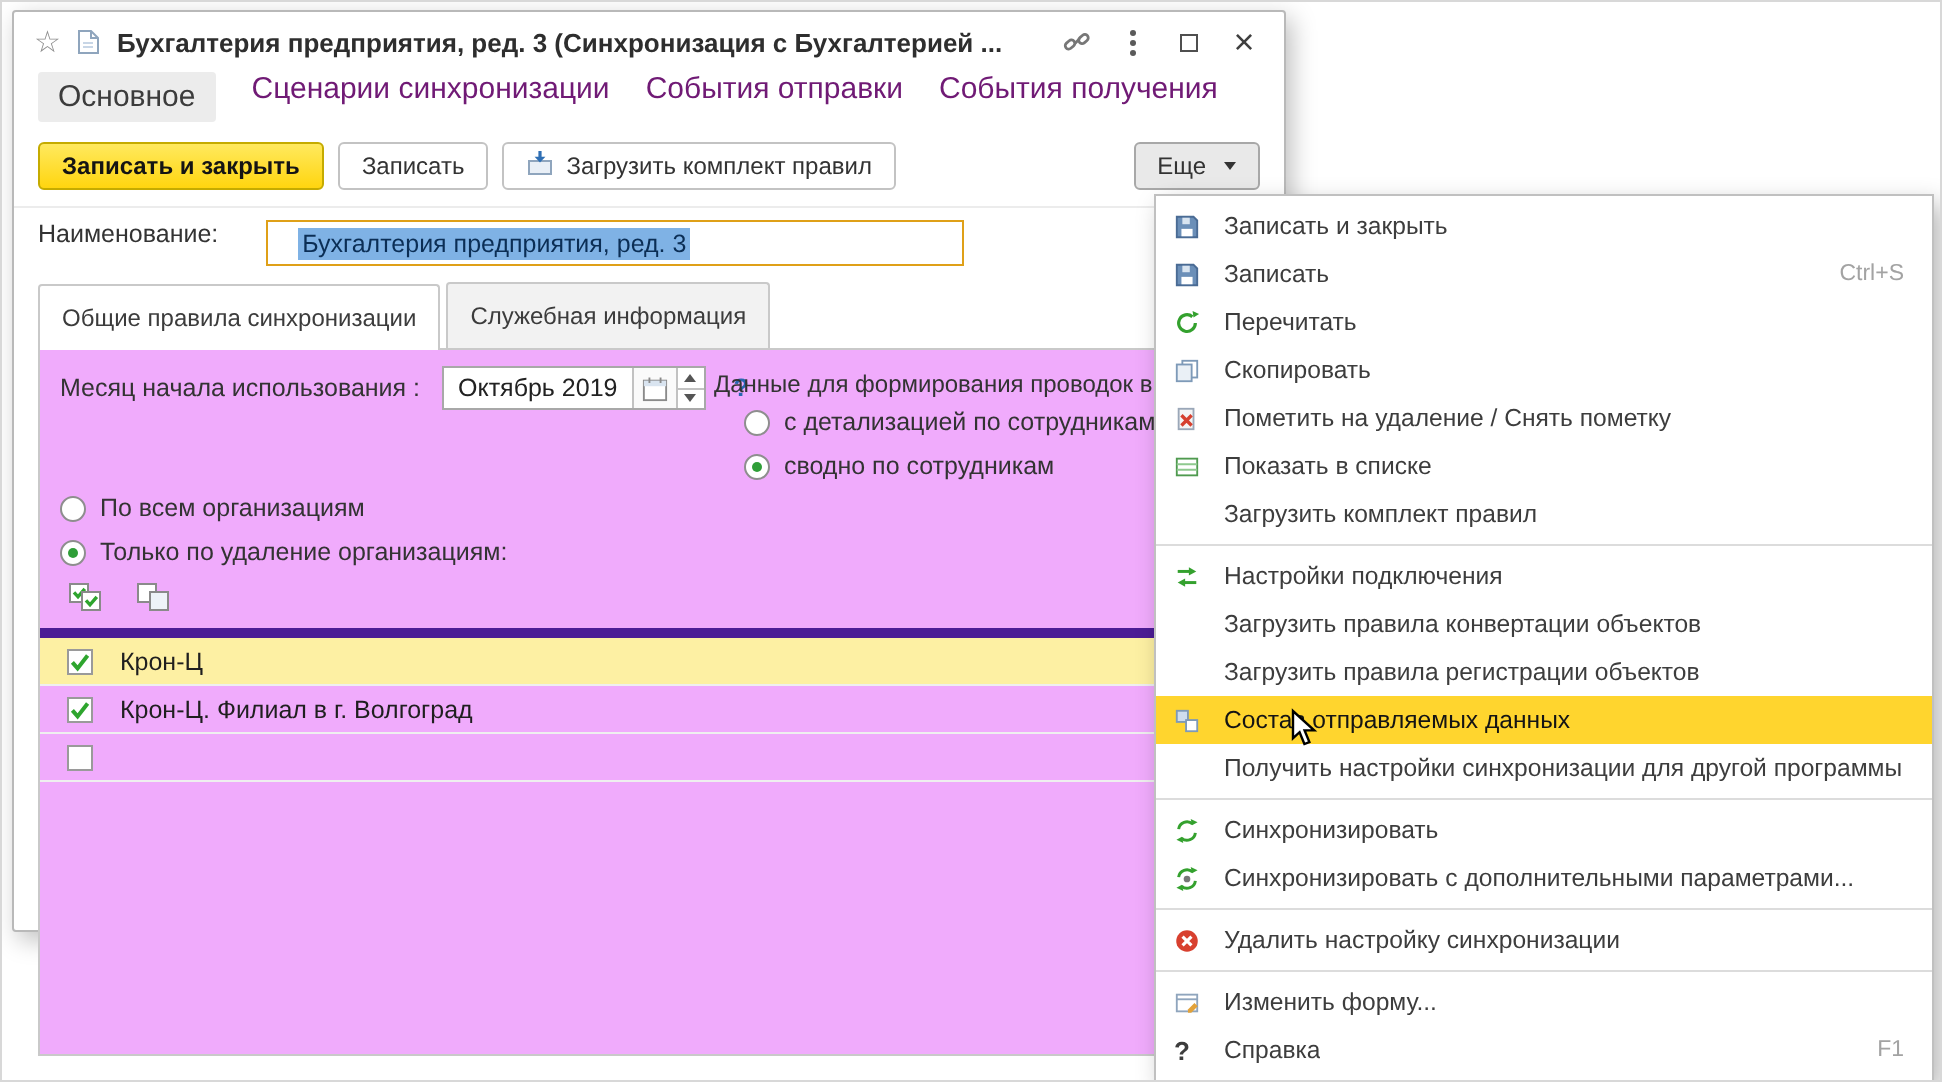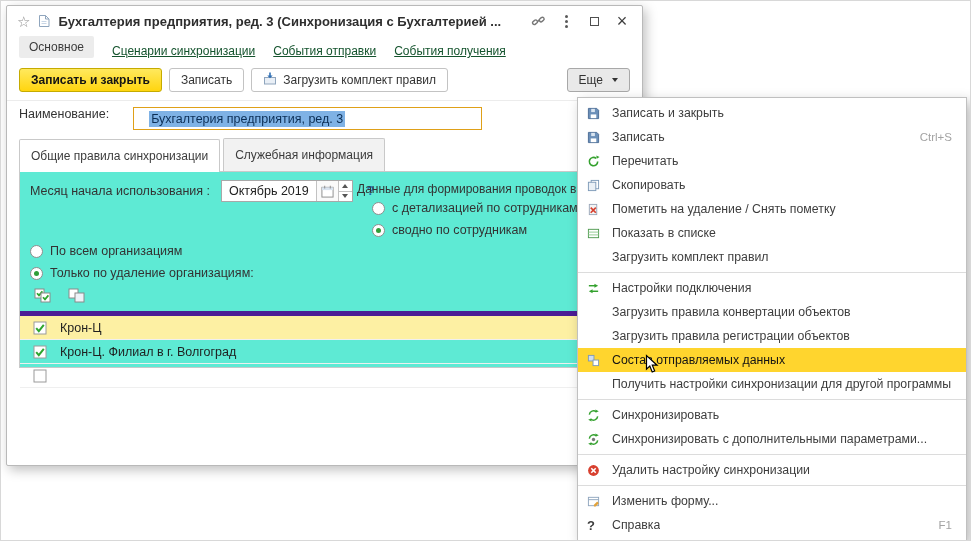--- a/index.html
+++ b/index.html
@@ -12,41 +12,41 @@
   .titlebar{height:28px;display:flex;align-items:center;gap:8px;padding:2px 10px 0}
   .tb-star{color:#8f8f8f;font-size:15px;line-height:1;cursor:pointer}
   .tb-doc{display:flex;align-items:center}
   .tb-title{flex:1;font-size:13px;font-weight:700;color:#2e2e2e;white-space:nowrap;overflow:hidden}
   .tb-btn{display:flex;align-items:center;justify-content:center;width:20px;height:20px;cursor:pointer}
   .kebab{display:flex;flex-direction:column;gap:2px;align-items:center}
   .kebab i{width:3px;height:3px;border-radius:50%;background:#5a5a5a}
   .maxbox{width:9px;height:9px;border:1.5px solid #4f4f4f}
   .tb-close{font-size:18px;color:#3f3f3f;line-height:1}
 
-  .navbar{display:flex;align-items:flex-end;gap:18px;padding:2px 12px 6px;font-size:12px}
+  .navbar{display:flex;align-items:flex-start;gap:18px;padding:2px 12px 6px;font-size:15px}
   .nav-active{background:#ececec;color:#3c3c3c;padding:4px 10px;border-radius:2px;cursor:pointer}
-  .nav-link{color:#14532d;text-decoration:underline;cursor:pointer}
+  .nav-link{color:#701a75;cursor:pointer}
 
   .toolbar{display:flex;align-items:center;gap:7px;padding:4px 12px 8px;border-bottom:1px solid #ececec}
   .btn{height:24px;display:inline-flex;align-items:center;gap:6px;padding:0 11px;background:#fff;
        border:1px solid #c3c3c3;border-radius:3px;font-size:12px;color:#333;cursor:pointer;font-family:inherit}
   .btn-primary{background:linear-gradient(#ffe95e,#ffd50f);border-color:#c5ab00;font-weight:700;color:#141414}
   .btn-more{margin-left:auto;background:#e9e9e9;border-color:#a8a8a8}
   .caret{width:0;height:0;border-left:3.5px solid transparent;border-right:3.5px solid transparent;border-top:4px solid #333;margin-left:3px}
 
   .formrow{display:flex;align-items:flex-start;gap:24px;padding:6px 12px;font-size:12.5px;color:#333}
   .name-input{width:349px;height:23px;border:1px solid #dfa018;display:flex;align-items:center;padding:0 15px;background:#fff;cursor:text}
   .name-input .sel{background:#7fb2e5;color:#0b2e55;padding:1px 2px;font-size:12.5px;white-space:nowrap}
 
   .tabsrow{display:flex;align-items:flex-end;gap:3px;padding:2px 12px 0;position:relative;z-index:2}
   .tab{height:23px;display:flex;align-items:center;padding:16px 11px;font-size:12px;color:#3c3c3c;
        border:1px solid #c9c9c9;border-bottom:none;border-radius:2px 2px 0 0;background:#f2f2f2;cursor:pointer}
   .tab.active{background:#fff;height:24px;margin-bottom:-1px;z-index:3}
 
-  .panel{position:relative;margin:0 12px;border:1px solid #c9c9c9;height:197px;background:#5eead4;z-index:1}
+  .panel{position:relative;margin:0 12px;border:1px solid #c9c9c9;height:354px;background:#f0abfc;z-index:1}
   .lblrow{position:absolute;display:flex;align-items:center;gap:7px;font-size:12.5px;color:#333;white-space:nowrap}
   .date-ctl{display:flex;align-items:stretch;height:22px;border:1px solid #a8a8a8;background:#fff;cursor:text;margin-left:4px}
   .date-text{display:flex;align-items:center;padding:0 7px;font-size:12.5px;color:#222;min-width:78px}
   .cal-btn{display:flex;align-items:center;justify-content:center;width:22px;border-left:1px solid #c2c2c2;cursor:pointer;background:#fafafa}
   .spin{width:14px;display:flex;flex-direction:column;border-left:1px solid #c2c2c2}
   .spin i{flex:1;display:flex;align-items:center;justify-content:center;cursor:pointer}
   .spin i:first-child{border-bottom:1px solid #c2c2c2}
   .tri-up{width:0;height:0;border-left:3px solid transparent;border-right:3px solid transparent;border-bottom:4px solid #555}
   .tri-dn{width:0;height:0;border-left:3px solid transparent;border-right:3px solid transparent;border-top:4px solid #555}
   .help-link{color:#2767b0;font-weight:700;margin-left:7px;cursor:pointer;text-decoration:none}

